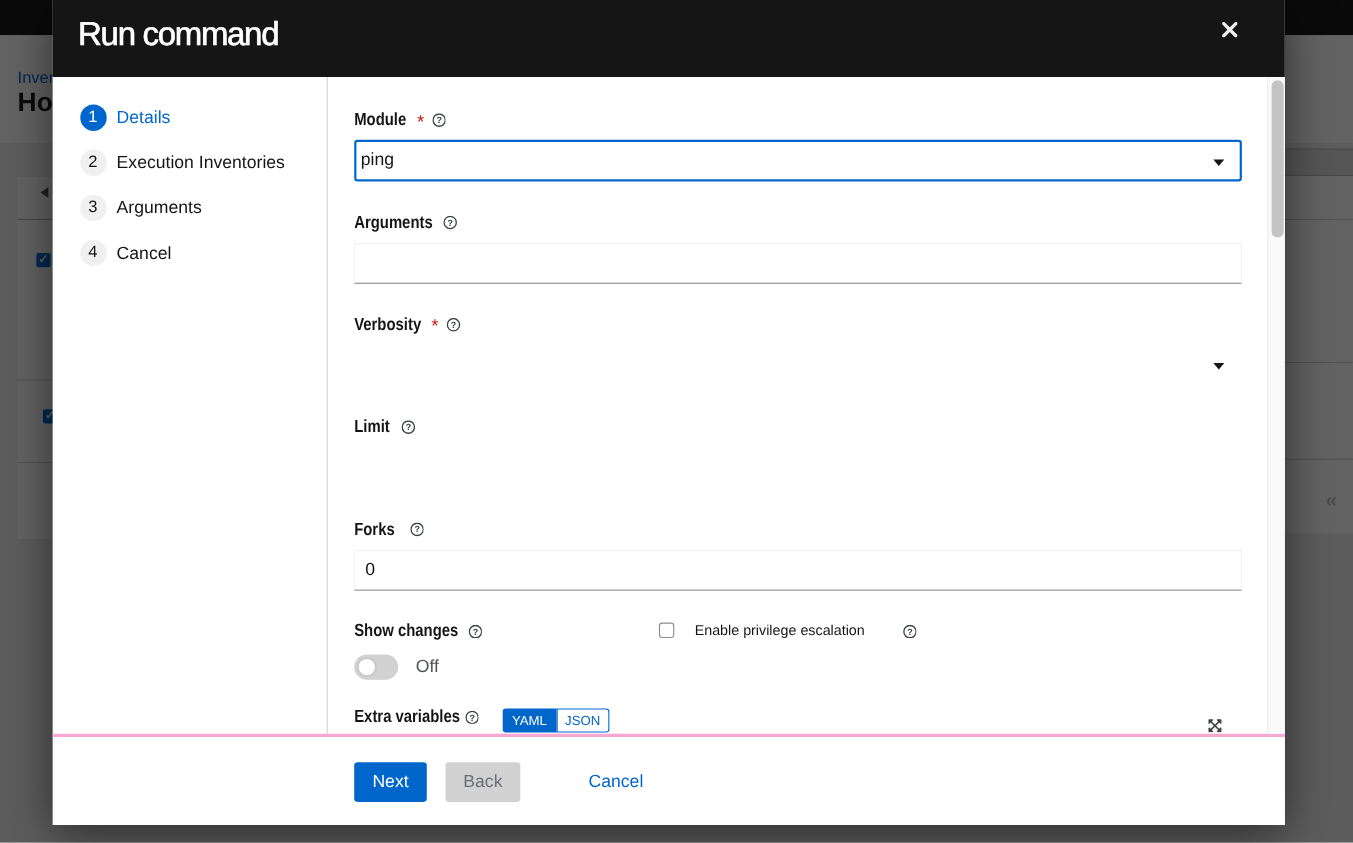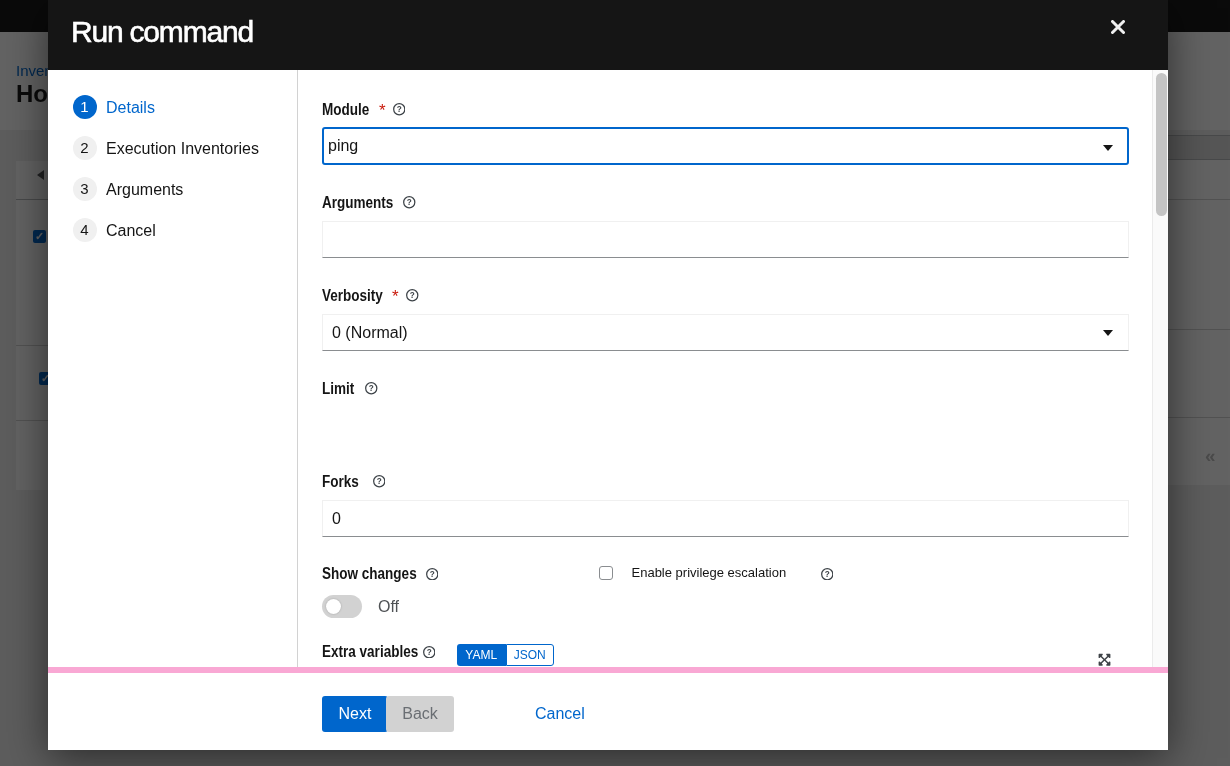--- a/index.html
+++ b/index.html
@@ -67,24 +67,24 @@
   .pcheck { position:absolute; left:551px; top:566px; width:13.5px; height:13.5px; background:#fff;
     border:1px solid #8a8d90; border-radius:3px; }
   .pchecklabel { position:absolute; left:571.5px; top:565px; font-size:13px; color:#151515;margin-left:12px; }
   
   .ybtn { position:absolute; left:409px; top:643.5px; width:48.5px; height:22px; background:#0066cc;
     border-radius:3px 0 0 3px; color:#fff; font-size:12px; line-height:22px; text-align:center; }
   .jbtn { position:absolute; left:457.5px; top:643.5px; width:48.5px; height:22px; background:#fff;
     border:1px solid #0066cc; border-radius:0 3px 3px 0; color:#0066cc; font-size:12px; line-height:20px; text-align:center; }
   
   .mfoot { position:absolute; left:0; top:667px; width:1120px; height:83px; background:#fff;
-    border-top:6px solid #f9a8d4; }
+    border-top:3px solid #f9a8d4; }
   .btn { position:absolute; top:23px; height:36px; border-radius:3px; font-size:16px; text-align:center; line-height:36px; }
   .btn-next { left:274px; width:66px; background:#0066cc; color:#fff; }
-  .btn-back { left:338px; width:68px; background:#d2d2d2; color:#6a6e73; }
+  .btn-back { left:357px; width:68px; background:#d2d2d2; color:#6a6e73; }
   .btn-cancel { left:487px; background:transparent; color:#0066cc; }
   
   .sbtrack { position:absolute; left:1104px; top:70px; width:16px; height:597px; background:#fafafa;
     border-left:1px solid #ebebeb; }
   .sbthumb { position:absolute; left:2.5px; top:2.5px; width:11px; height:143px; background:#c4c4c4; border-radius:5.5px; }
 </style>
 </head>
 <body>
 <div id="page">
   <div class="masthead"></div>
@@ -147,21 +147,20 @@
       <text x="6.5" y="9.4" text-anchor="middle" font-size="8.5" font-weight="700" fill="#3c4247" font-family="Liberation Sans">?</text>
     </svg>
   <div class="finput" style="top:221px;"></div>
 
   <div class="flabel" style="left:274px; top:287.5px;">Verbosity</div>
   <span class="req" style="left:344px; top:288.5px;">*</span>
   <svg class="helpicon" style="left:358px; top:289px;" viewBox="0 0 13 13">
       <circle cx="6.5" cy="6.5" r="5.8" fill="none" stroke="#3c4247" stroke-width="1.3"></circle>
       <text x="6.5" y="9.4" text-anchor="middle" font-size="8.5" font-weight="700" fill="#3c4247" font-family="Liberation Sans">?</text>
     </svg>
-  <div class="finput" style="top:314px;">0 (Normal)</div>
   <div class="caret" style="left:1055px; top:329.5px;"></div>
 
   <div class="flabel" style="left:274px; top:380.5px;">Limit</div>
   <svg class="helpicon" style="left:317px; top:382px;" viewBox="0 0 13 13">
       <circle cx="6.5" cy="6.5" r="5.8" fill="none" stroke="#3c4247" stroke-width="1.3"></circle>
       <text x="6.5" y="9.4" text-anchor="middle" font-size="8.5" font-weight="700" fill="#3c4247" font-family="Liberation Sans">?</text>
     </svg>
 
   <div class="flabel" style="left:274px; top:473.5px;">Forks</div>
   <svg class="helpicon" style="left:324.5px; top:475px;" viewBox="0 0 13 13">

